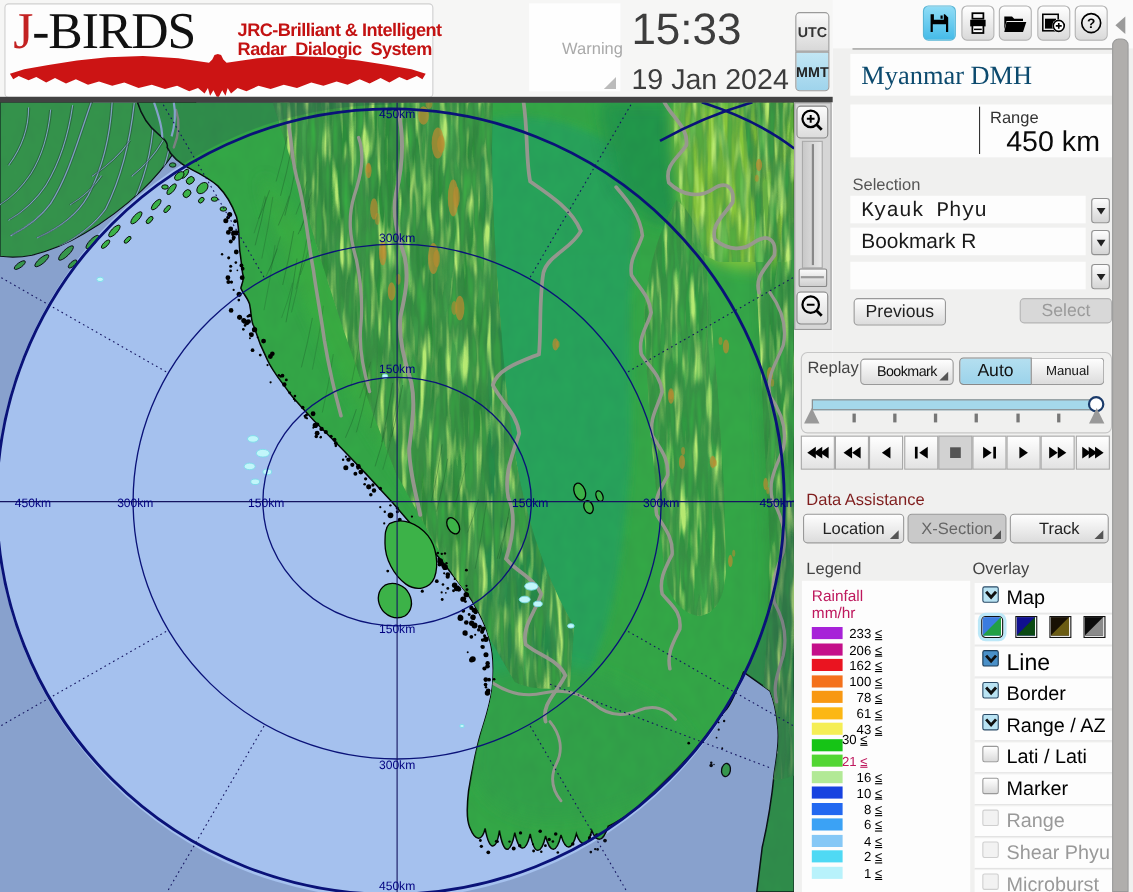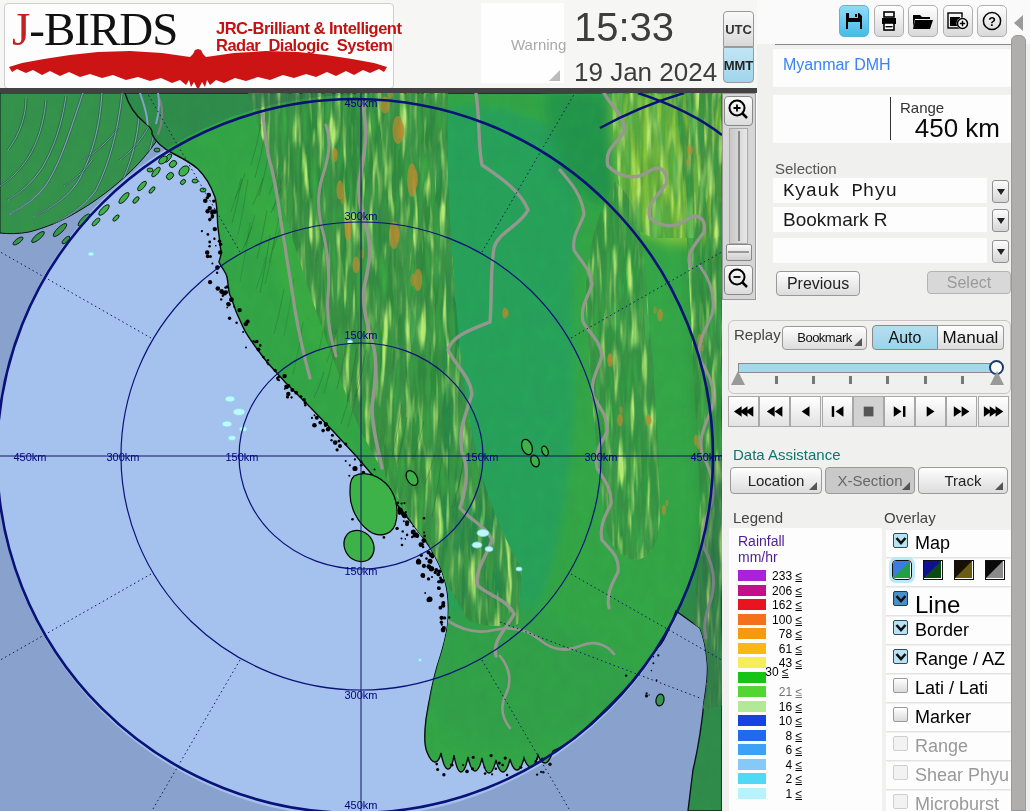--- a/index.html
+++ b/index.html
@@ -578,21 +578,21 @@
       <circle cx="12" cy="11" r="7.5" fill="none" stroke="#000" stroke-width="2"></circle>
       <path d="M8.5,11 h7" stroke="#000" stroke-width="1.8"></path>
       <path d="M17,16 l5,5" stroke="#000" stroke-width="2.5"></path>
     </svg></div>
 
 <div style="position:absolute;left:757px;top:0;width:273px;height:811px;background:#f0f0ef"></div>
 <div style="position:absolute;left:722px;top:300px;width:35px;height:511px;background:#f0f0ef"></div>
 <div style="position:absolute;left:757px;top:0;width:273px;height:44px;background:#fafafa"></div>
 <div style="position:absolute;left:775px;top:44px;width:236px;height:1px;background:#888"></div>
 <div style="position:absolute;left:773px;top:49px;width:238px;height:38px;background:#fdfdfd"></div>
-<div style="position:absolute;left:783px;top:56px;font-family:Liberation Sans, sans-serif;font-size:16px;color:#3b82f6">Myanmar DMH</div>
+<div style="position:absolute;left:783px;top:56px;font-family:Liberation Serif, serif;font-size:24px;color:#0c4a6e">Myanmar DMH</div>
 <div style="position:absolute;left:773px;top:95px;width:238px;height:48px;background:#fdfdfd"></div>
 <div style="position:absolute;left:890px;top:97px;width:1px;height:43px;background:#333"></div>
 <div style="position:absolute;left:900px;top:99px;font-family:'Liberation Sans',sans-serif;font-size:15px;color:#333">Range</div>
 <div style="position:absolute;left:860px;top:113px;width:140px;text-align:right;font-family:'Liberation Sans',sans-serif;font-size:26px;color:#0a0a0a">450 km</div>
 <div style="position:absolute;left:775px;top:160px;font-family:'Liberation Sans',sans-serif;font-size:15px;color:#555">Selection</div>
 <div style="position:absolute;left:773px;top:178px;width:214px;height:25px;background:#fdfdfd"></div>
 <div style="position:absolute;left:783px;top:180px;font-family:Liberation Mono, monospace;font-size:19px;color:#1a1a1a">Kyauk Phyu</div>
 <div style="position:absolute;left:992px;top:180px;width:17px;height:23px;background:linear-gradient(#fdfdfd,#d5d5d5);border:1px solid #909090;border-radius:3px;box-sizing:border-box;display:flex;align-items:center;justify-content:center">
     <div style="width:0;height:0;border-left:4.5px solid transparent;border-right:4.5px solid transparent;border-top:6px solid #222"></div>
   </div>
@@ -605,21 +605,21 @@
 <div style="position:absolute;left:992px;top:240px;width:17px;height:23px;background:linear-gradient(#fdfdfd,#d5d5d5);border:1px solid #909090;border-radius:3px;box-sizing:border-box;display:flex;align-items:center;justify-content:center">
     <div style="width:0;height:0;border-left:4.5px solid transparent;border-right:4.5px solid transparent;border-top:6px solid #222"></div>
   </div>
 <div style="position:absolute;left:776px;top:271px;width:84px;height:25px;background:linear-gradient(#fefefe,#dcdcdc);border:1px solid #999;border-radius:4px;box-sizing:border-box;text-align:center;font-family:'Liberation Sans',sans-serif;font-size:16px;color:#222;line-height:23px">Previous</div>
 <div style="position:absolute;left:927px;top:271px;width:84px;height:23px;background:#d8d8d8;border:1px solid #b4b4b4;border-radius:4px;box-sizing:border-box;text-align:center;font-family:'Liberation Sans',sans-serif;font-size:16px;color:#9a9a9a;line-height:21px">Select</div>
 
 <div style="position:absolute;left:728px;top:320px;width:283px;height:74px;border:1px solid #c6c6c6;border-radius:6px;box-sizing:border-box"></div>
 <div style="position:absolute;left:734px;top:326px;font-family:'Liberation Sans',sans-serif;font-size:15px;color:#444">Replay</div>
 <div style="position:absolute;left:782px;top:326px;width:85px;height:24px;background:linear-gradient(#fefefe,#dcdcdc);border:1px solid #999;border-radius:4px;box-sizing:border-box;text-align:center;font-family:'Liberation Sans',sans-serif;font-size:13px;color:#111;line-height:22px;letter-spacing:-0.5px">Bookmark<div style="position:absolute;right:4px;bottom:3px;width:0;height:0;border-left:8px solid transparent;border-bottom:8px solid #555"></div></div>
 <div style="position:absolute;left:872px;top:325px;width:66px;height:25px;background:linear-gradient(#b4dff0,#9cd3ea);border:1px solid #888;border-radius:4px 0 0 4px;box-sizing:border-box;text-align:center;font-family:'Liberation Sans',sans-serif;font-size:16px;color:#111;line-height:23px">Auto</div>
-<div style="position:absolute;left:938px;top:325px;width:66px;height:25px;background:linear-gradient(#fefefe,#dcdcdc);border:1px solid #999;border-left:none;border-radius:0 4px 4px 0;box-sizing:border-box;text-align:center;font-family:'Liberation Sans',sans-serif;font-size:17px;color:#111;line-height:23px">Manual</div>
+<div style="position:absolute;left:938px;top:325px;width:66px;height:25px;background:linear-gradient(#fefefe,#dcdcdc);border:1px solid #999;border-left:none;border-radius:0 4px 4px 0;box-sizing:border-box;text-align:center;font-family:'Liberation Sans',sans-serif;font-size:12px;color:#111;line-height:23px">Manual</div>
 <div style="position:absolute;left:738px;top:363px;width:258px;height:10px;background:#a5d8ea;border:1px solid #8a8a8a;box-sizing:border-box"></div>
 <div style="position:absolute;left:989px;top:360px;width:15px;height:15px;background:#fff;border:2px solid #1a3a6a;border-radius:50%;box-sizing:border-box"></div>
 <div style="position:absolute;left:775px;top:376px;width:3px;height:8px;background:#777"></div>
 <div style="position:absolute;left:812px;top:376px;width:3px;height:8px;background:#777"></div>
 <div style="position:absolute;left:849px;top:376px;width:3px;height:8px;background:#777"></div>
 <div style="position:absolute;left:886px;top:376px;width:3px;height:8px;background:#777"></div>
 <div style="position:absolute;left:924px;top:376px;width:3px;height:8px;background:#777"></div>
 <div style="position:absolute;left:961px;top:376px;width:3px;height:8px;background:#777"></div>
 <div style="position:absolute;left:731px;top:371px;width:0;height:0;border-left:7px solid transparent;border-right:7px solid transparent;border-bottom:14px solid #999"></div>
 <div style="position:absolute;left:990px;top:371px;width:0;height:0;border-left:7px solid transparent;border-right:7px solid transparent;border-bottom:14px solid #999"></div>
@@ -670,47 +670,47 @@
     </svg>
   </div>
 <div style="position:absolute;left:978px;top:396px;width:31.2px;height:31px;background:linear-gradient(#ffffff,#e2e2e2);border:1px solid #a8a8a8;box-sizing:border-box;display:flex;align-items:center;justify-content:center">
     <svg width="30" height="29" viewBox="0 0 30 29">
       <path d="M5,9 l8,5.5 l-8,5.5 Z" fill="#000"></path>
       <path d="M11,9 l8,5.5 l-8,5.5 Z" fill="#000"></path>
       <path d="M17,9 l8,5.5 l-8,5.5 Z" fill="#000"></path>
     </svg>
   </div>
 
-<div style="position:absolute;left:733px;top:446px;font-family:'Liberation Sans',sans-serif;font-size:15px;color:#0f766e">Data Assistance</div>
+<div style="position:absolute;left:733px;top:446px;font-family:'Liberation Sans',sans-serif;font-size:15px;color:#7f1d1d">Data Assistance</div>
 <div style="position:absolute;left:730px;top:467px;width:92px;height:27px;background:linear-gradient(#fefefe,#dcdcdc);border:1px solid #999;border-radius:4px;box-sizing:border-box;text-align:center;font-family:'Liberation Sans',sans-serif;font-size:15px;color:#222;line-height:25px">Location<div style="position:absolute;right:4px;bottom:3px;width:0;height:0;border-left:8px solid transparent;border-bottom:8px solid #555"></div></div>
 <div style="position:absolute;left:825px;top:467px;width:90px;height:27px;background:#c9c9c9;border:1px solid #999;border-radius:4px;box-sizing:border-box;text-align:center;font-family:'Liberation Sans',sans-serif;font-size:15px;color:#666;line-height:25px">X-Section<div style="position:absolute;right:4px;bottom:3px;width:0;height:0;border-left:8px solid transparent;border-bottom:8px solid #555"></div></div>
 <div style="position:absolute;left:918px;top:467px;width:90px;height:27px;background:linear-gradient(#fefefe,#dcdcdc);border:1px solid #999;border-radius:4px;box-sizing:border-box;text-align:center;font-family:'Liberation Sans',sans-serif;font-size:15px;color:#222;line-height:25px">Track<div style="position:absolute;right:4px;bottom:3px;width:0;height:0;border-left:8px solid transparent;border-bottom:8px solid #555"></div></div>
 
 <div style="position:absolute;left:733px;top:509px;font-family:'Liberation Sans',sans-serif;font-size:15px;color:#444">Legend</div>
 <div style="position:absolute;left:884px;top:509px;font-family:'Liberation Sans',sans-serif;font-size:15px;color:#444">Overlay</div>
 <div style="position:absolute;left:729px;top:528px;width:153px;height:283px;background:#fdfdfd"></div>
-<div style="position:absolute;left:738px;top:533px;font-family:'Liberation Sans',sans-serif;font-size:14px;color:#4c1d95">Rainfall<br>mm/hr</div>
+<div style="position:absolute;left:738px;top:533px;font-family:'Liberation Sans',sans-serif;font-size:14px;color:#be185d">Rainfall<br>mm/hr</div>
 <div style="position:absolute;left:738px;top:570.0px;width:28px;height:11px;background:#a722d8"></div>
 <div style="position:absolute;left:752px;top:569.0px;width:50px;text-align:right;font-family:'Liberation Sans',sans-serif;font-size:12px;color:#000">233 <span style="text-decoration:underline">≤</span></div>
 <div style="position:absolute;left:738px;top:584.5px;width:28px;height:11px;background:#c40f8a"></div>
 <div style="position:absolute;left:752px;top:583.5px;width:50px;text-align:right;font-family:'Liberation Sans',sans-serif;font-size:12px;color:#000">206 <span style="text-decoration:underline">≤</span></div>
 <div style="position:absolute;left:738px;top:599.0px;width:28px;height:11px;background:#ea1420"></div>
 <div style="position:absolute;left:752px;top:598.0px;width:50px;text-align:right;font-family:'Liberation Sans',sans-serif;font-size:12px;color:#000">162 <span style="text-decoration:underline">≤</span></div>
 <div style="position:absolute;left:738px;top:613.5px;width:28px;height:11px;background:#f4711c"></div>
 <div style="position:absolute;left:752px;top:612.5px;width:50px;text-align:right;font-family:'Liberation Sans',sans-serif;font-size:12px;color:#000">100 <span style="text-decoration:underline">≤</span></div>
 <div style="position:absolute;left:738px;top:628.0px;width:28px;height:11px;background:#f89812"></div>
 <div style="position:absolute;left:752px;top:627.0px;width:50px;text-align:right;font-family:'Liberation Sans',sans-serif;font-size:12px;color:#000">78 <span style="text-decoration:underline">≤</span></div>
 <div style="position:absolute;left:738px;top:642.5px;width:28px;height:11px;background:#fcb714"></div>
 <div style="position:absolute;left:752px;top:641.5px;width:50px;text-align:right;font-family:'Liberation Sans',sans-serif;font-size:12px;color:#000">61 <span style="text-decoration:underline">≤</span></div>
 <div style="position:absolute;left:738px;top:657.0px;width:28px;height:11px;background:#f5ee55"></div>
 <div style="position:absolute;left:752px;top:656.0px;width:50px;text-align:right;font-family:'Liberation Sans',sans-serif;font-size:12px;color:#000">43 <span style="text-decoration:underline">≤</span></div>
 <div style="position:absolute;left:738px;top:671.5px;width:28px;height:11px;background:#16c416"></div>
 <div style="position:absolute;left:752px;top:665px;width:50px;text-align:center;font-family:'Liberation Sans',sans-serif;font-size:12px;color:#000">30 <span style="text-decoration:underline">≤</span></div>
 <div style="position:absolute;left:738px;top:686.0px;width:28px;height:11px;background:#52d633"></div>
-<div style="position:absolute;left:752px;top:685.0px;width:50px;text-align:right;font-family:'Liberation Sans',sans-serif;font-size:12px;color:#737373">21 <span style="text-decoration:underline">≤</span></div>
+<div style="position:absolute;left:752px;top:685.0px;width:50px;text-align:center;font-family:'Liberation Sans',sans-serif;font-size:12px;color:#be185d">21 <span style="text-decoration:underline">≤</span></div>
 <div style="position:absolute;left:738px;top:700.5px;width:28px;height:11px;background:#b2e996"></div>
 <div style="position:absolute;left:752px;top:699.5px;width:50px;text-align:right;font-family:'Liberation Sans',sans-serif;font-size:12px;color:#000">16 <span style="text-decoration:underline">≤</span></div>
 <div style="position:absolute;left:738px;top:715.0px;width:28px;height:11px;background:#1742e0"></div>
 <div style="position:absolute;left:752px;top:714.0px;width:50px;text-align:right;font-family:'Liberation Sans',sans-serif;font-size:12px;color:#000">10 <span style="text-decoration:underline">≤</span></div>
 <div style="position:absolute;left:738px;top:729.5px;width:28px;height:11px;background:#2268f0"></div>
 <div style="position:absolute;left:752px;top:728.5px;width:50px;text-align:right;font-family:'Liberation Sans',sans-serif;font-size:12px;color:#000">8 <span style="text-decoration:underline">≤</span></div>
 <div style="position:absolute;left:738px;top:744.0px;width:28px;height:11px;background:#3ba2f5"></div>
 <div style="position:absolute;left:752px;top:743.0px;width:50px;text-align:right;font-family:'Liberation Sans',sans-serif;font-size:12px;color:#000">6 <span style="text-decoration:underline">≤</span></div>
 <div style="position:absolute;left:738px;top:758.5px;width:28px;height:11px;background:#86c8f6"></div>
 <div style="position:absolute;left:752px;top:757.5px;width:50px;text-align:right;font-family:'Liberation Sans',sans-serif;font-size:12px;color:#000">4 <span style="text-decoration:underline">≤</span></div>
@@ -741,21 +741,21 @@
 <div style="position:absolute;left:985px;top:560px;width:20px;height:20px;border:1.5px solid #111;box-sizing:border-box;overflow:hidden"><svg width="17" height="17" viewBox="0 0 17 17">
       <rect width="17" height="17" fill="#0a0a0a"></rect>
       <path d="M17,0 L17,17 L0,17 Z" fill="#8a8a8a"></path>
     </svg></div>
 <div style="position:absolute;left:886px;top:588px;width:125px;height:27px;background:#fdfdfd;border-bottom:1px solid #e3e3e3"></div>
 <div style="position:absolute;left:893px;top:591px;width:15px;height:15px;box-sizing:border-box;background:#4a90c8;border:1.6px solid #1a3a56;border-radius:2px">
     <svg width="12" height="12" viewBox="0 0 12 12" style="position:absolute;left:0.5px;top:0.5px">
       <path d="M1.5,3 L6,8 L10.5,3" fill="none" stroke="#101010" stroke-width="2.6"></path>
     </svg>
   </div>
-<div style="position:absolute;left:915px;top:591px;font-family:'Liberation Sans',sans-serif;font-size:24px;color:#000;white-space:nowrap">Line</div>
+<div style="position:absolute;left:915px;top:591px;font-family:'Liberation Sans',sans-serif;font-size:21px;color:#000;white-space:nowrap">Line</div>
 <div style="position:absolute;left:886px;top:617px;width:125px;height:27px;background:#fdfdfd;border-bottom:1px solid #e3e3e3"></div>
 <div style="position:absolute;left:893px;top:620px;width:15px;height:15px;box-sizing:border-box;background:#b9e3f3;border:1.6px solid #2a4a66;border-radius:2px">
     <svg width="12" height="12" viewBox="0 0 12 12" style="position:absolute;left:0.5px;top:0.5px">
       <path d="M1.5,3 L6,8 L10.5,3" fill="none" stroke="#101010" stroke-width="2.6"></path>
     </svg>
   </div>
 <div style="position:absolute;left:915px;top:620px;font-family:'Liberation Sans',sans-serif;font-size:18px;color:#000;white-space:nowrap">Border</div>
 <div style="position:absolute;left:886px;top:646px;width:125px;height:27px;background:#fdfdfd;border-bottom:1px solid #e3e3e3"></div>
 <div style="position:absolute;left:893px;top:649px;width:15px;height:15px;box-sizing:border-box;background:#b9e3f3;border:1.6px solid #2a4a66;border-radius:2px">
     <svg width="12" height="12" viewBox="0 0 12 12" style="position:absolute;left:0.5px;top:0.5px">

